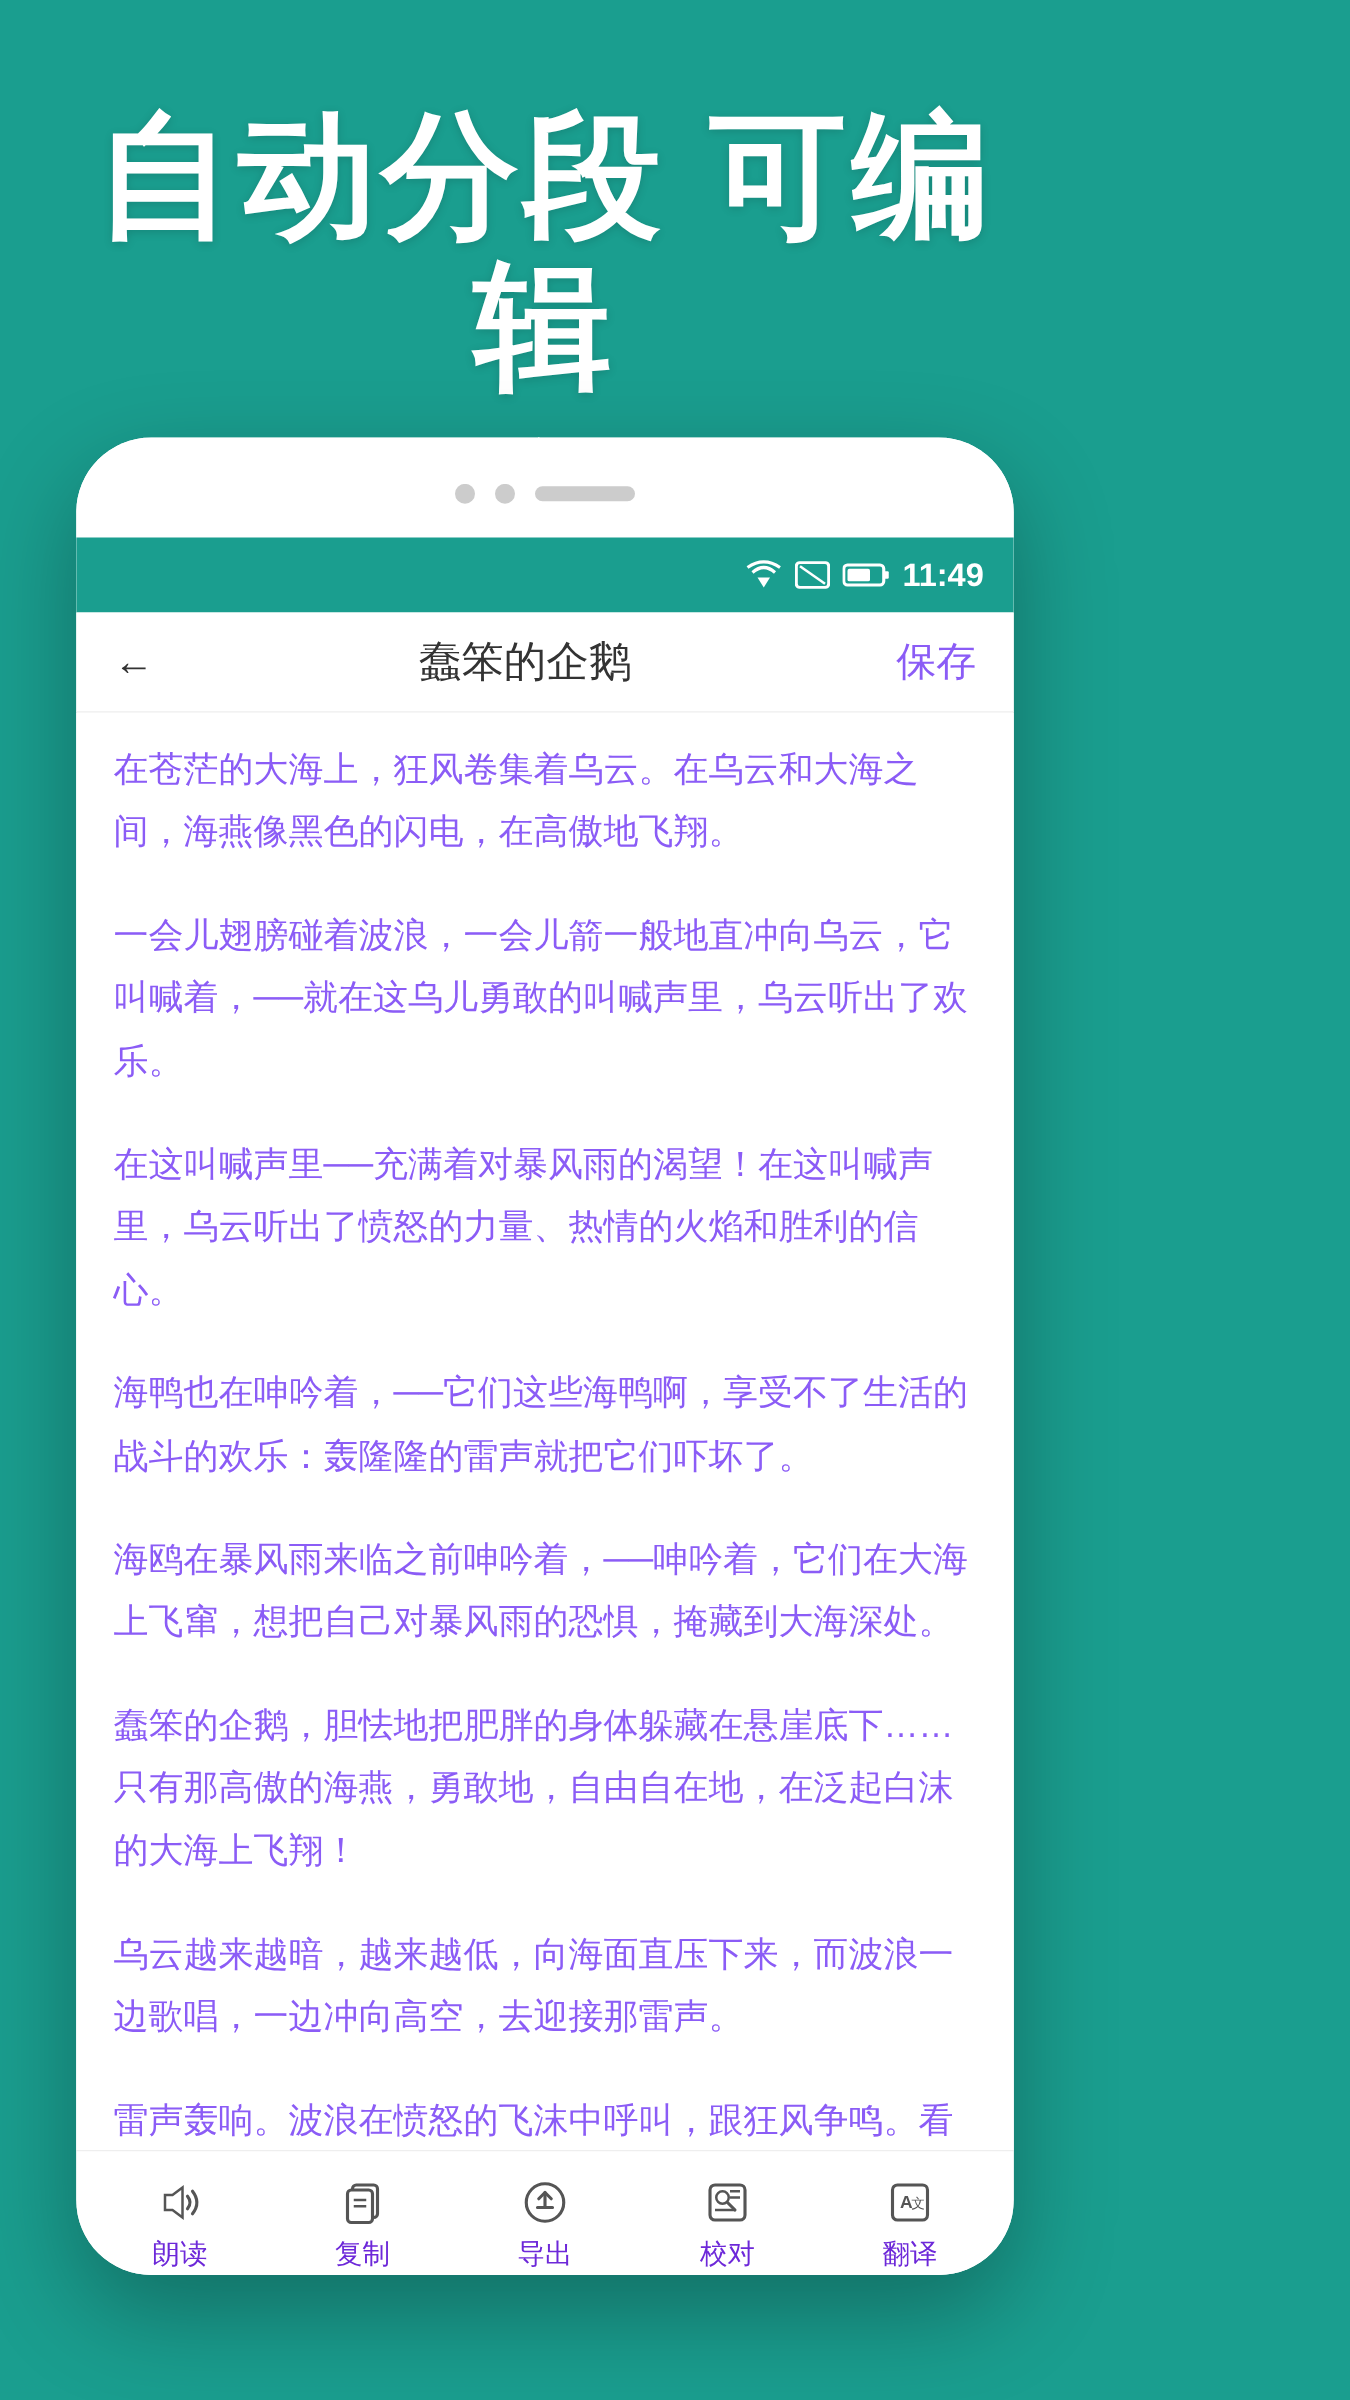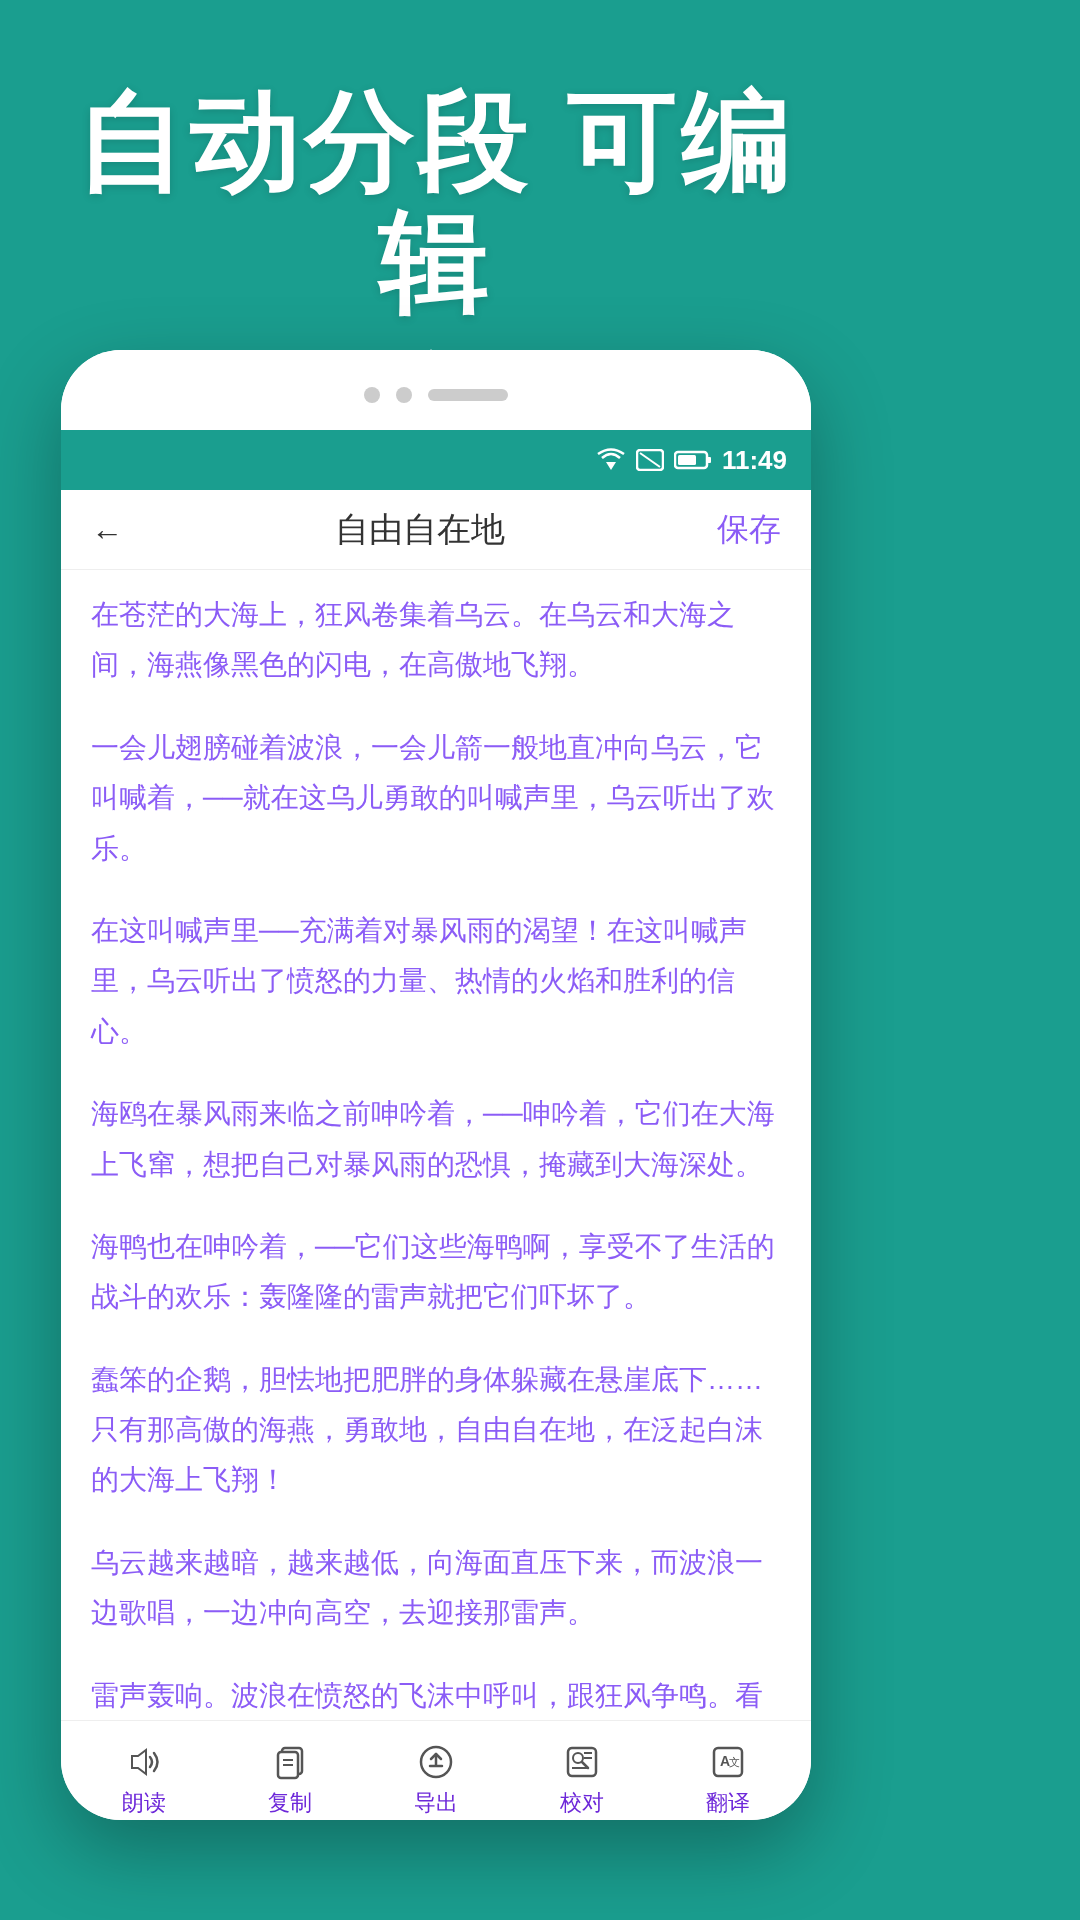--- a/index.html
+++ b/index.html
@@ -198,31 +198,31 @@
           <rect x="1" y="3" width="32" height="16" rx="3" stroke="white" stroke-width="2.5"></rect>
           <rect x="4" y="6" width="18" height="10" rx="1.5" fill="white"></rect>
           <rect x="33" y="8" width="4" height="6" rx="1" fill="white"></rect>
         </svg>
         <span class="status-time">11:49</span>
       </div>
     </div>
 
     <div class="app-header">
       <span class="back-arrow">←</span>
-      <span class="app-header-title">自由自在地</span>
+      <span class="app-header-title">蠢笨的企鹅</span>
       <span class="save-btn">保存</span>
     </div>
 
     <div class="content-area">
 
       <p class="content-paragraph">在苍茫的大海上，狂风卷集着乌云。在乌云和大海之间，海燕像黑色的闪电，在高傲地飞翔。</p>
       <p class="content-paragraph">一会儿翅膀碰着波浪，一会儿箭一般地直冲向乌云，它叫喊着，──就在这乌儿勇敢的叫喊声里，乌云听出了欢乐。</p>
       <p class="content-paragraph">在这叫喊声里──充满着对暴风雨的渴望！在这叫喊声里，乌云听出了愤怒的力量、热情的火焰和胜利的信心。</p>
+      <p class="content-paragraph">海鸭也在呻吟着，──它们这些海鸭啊，享受不了生活的战斗的欢乐：轰隆隆的雷声就把它们吓坏了。</p>
       <p class="content-paragraph">海鸥在暴风雨来临之前呻吟着，──呻吟着，它们在大海上飞窜，想把自己对暴风雨的恐惧，掩藏到大海深处。</p>
-      <p class="content-paragraph">海鸭也在呻吟着，──它们这些海鸭啊，享受不了生活的战斗的欢乐：轰隆隆的雷声就把它们吓坏了。</p>
       <p class="content-paragraph">蠢笨的企鹅，胆怯地把肥胖的身体躲藏在悬崖底下……只有那高傲的海燕，勇敢地，自由自在地，在泛起白沫的大海上飞翔！</p>
       <p class="content-paragraph">乌云越来越暗，越来越低，向海面直压下来，而波浪一边歌唱，一边冲向高空，去迎接那雷声。</p>
       <p class="content-paragraph">雷声轰响。波浪在愤怒的飞沫中呼叫，跟狂风争鸣。看吧，狂</p>
 
     </div>
 
     <div class="bottom-toolbar">
 
       <div class="toolbar-item">
         <svg width="40" height="36" viewBox="0 0 40 36" fill="none">

